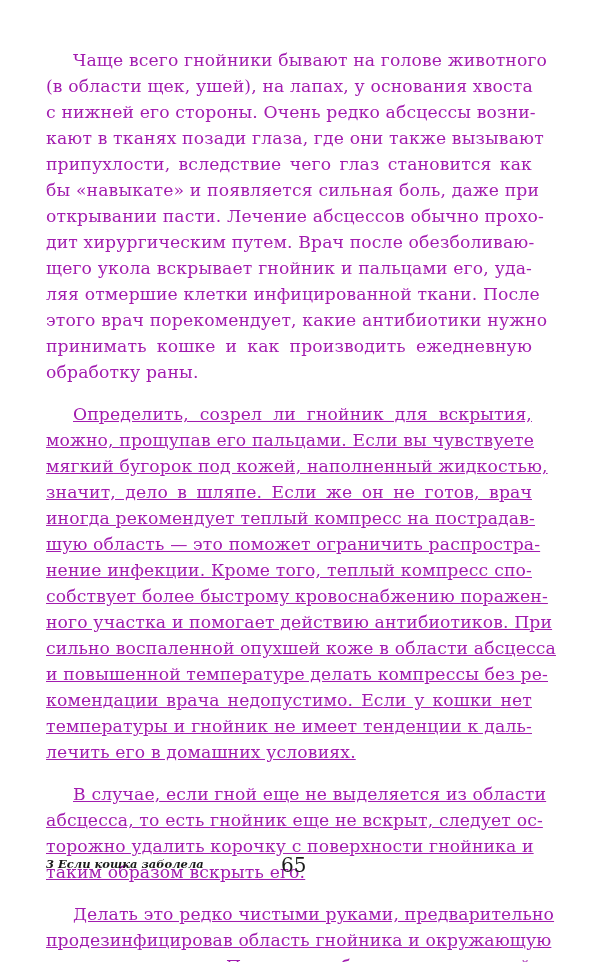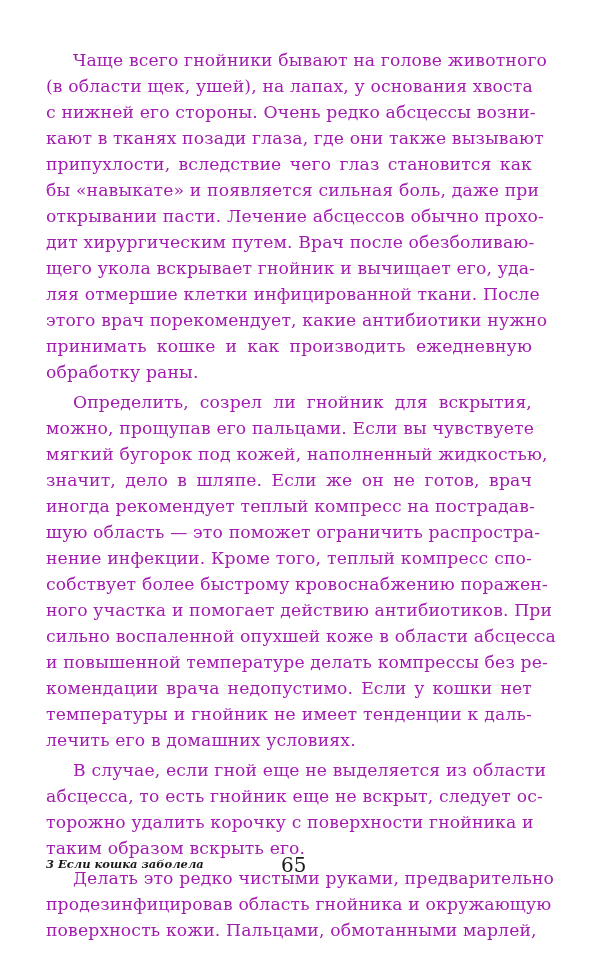--- a/index.html
+++ b/index.html
@@ -10,42 +10,42 @@
     font-size: 17.2px; line-height: 26px; color: #a21caf;
     letter-spacing: 0.15px;
   }
   .line {
     display: block; white-space: nowrap; text-align: justify;
     text-align-last: justify; height: 26px; overflow: visible;
   }
   .line.indent { padding-left: 27px; }
   .line.last { text-align-last: left; }
   .para { margin: 0 0 0 0; }
-  .para + .para { margin-top: 4px; }
+  .para + .para { margin-top: 16px; text-decoration: underline; }
   .footer {
     position: absolute; top: 853px; left: 46px; width: 486px; height: 24px;
     font-family: "DejaVu Serif", "Liberation Serif", serif; color: #1a1a1a;
   }
   .running-head { position: absolute; left: 0; top: 4px; font-size: 11.5px; font-weight: bold; font-style: italic; }
   .page-number { position: absolute; left: 235px; top: 0; font-size: 20px; }
 </style>
 </head>
 <body>
 
 <div class="page">
   <div class="para">
     <span class="line indent">Чаще всего гнойники бывают на голове животного</span>
     <span class="line">(в области щек, ушей), на лапах, у основания хвоста</span>
     <span class="line">с нижней его стороны. Очень редко абсцессы возни-</span>
     <span class="line">кают в тканях позади глаза, где они также вызывают</span>
     <span class="line">припухлости, вследствие чего глаз становится как</span>
     <span class="line">бы «навыкате» и появляется сильная боль, даже при</span>
     <span class="line">открывании пасти. Лечение абсцессов обычно прохо-</span>
     <span class="line">дит хирургическим путем. Врач после обезболиваю-</span>
-    <span class="line">щего укола вскрывает гнойник и вычищает его, уда-</span>
+    <span class="line">щего укола вскрывает гнойник и пальцами его, уда-</span>
     <span class="line">ляя отмершие клетки инфицированной ткани. После</span>
     <span class="line">этого врач порекомендует, какие антибиотики нужно</span>
     <span class="line">принимать кошке и как производить ежедневную</span>
     <span class="line last">обработку раны.</span>
   </div>
   <div class="para">
     <span class="line indent">Определить, созрел ли гнойник для вскрытия,</span>
     <span class="line">можно, прощупав его пальцами. Если вы чувствуете</span>
     <span class="line">мягкий бугорок под кожей, наполненный жидкостью,</span>
     <span class="line">значит, дело в шляпе. Если же он не готов, врач</span>

